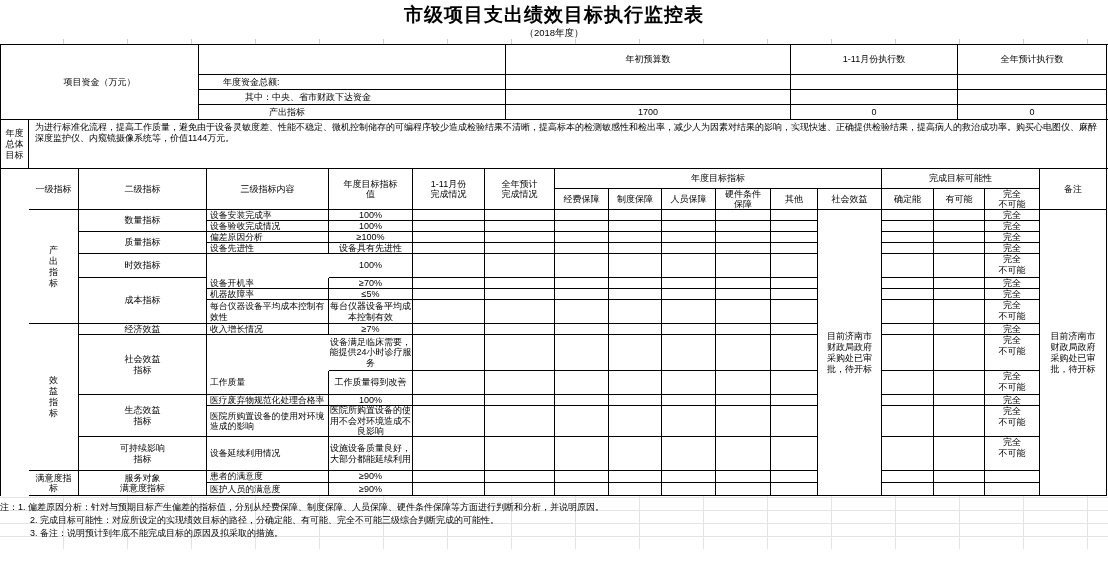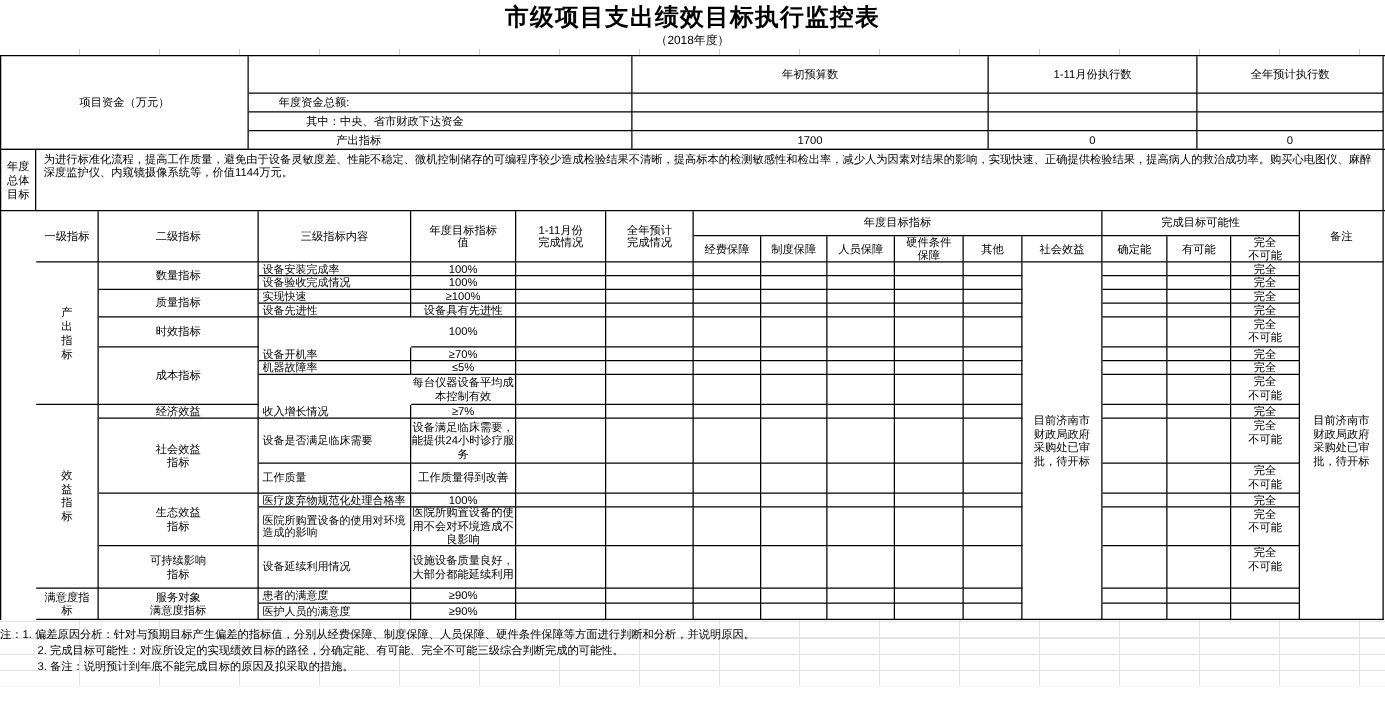--- a/index.html
+++ b/index.html
@@ -136,21 +136,21 @@
       <i class="c" style="grid-area:4/8/5/9"></i>
       <i class="c" style="grid-area:4/9/5/10"></i>
       <i class="c" style="grid-area:4/10/5/11"></i>
       <i class="c" style="grid-area:4/11/5/12"></i>
       <i class="c" style="grid-area:4/12/5/13"></i>
       <i class="c" style="grid-area:4/14/5/15"></i>
       <i class="c" style="grid-area:4/15/5/16"></i>
     <div class="c T" style="grid-area:4/16/5/17">完全
 不可能</div>
 
-    <div class="c L ind" style="grid-area:5/4/6/5">实现快速</div>
+    <div class="c L ind" style="grid-area:5/4/6/5">偏差原因分析</div>
     <div class="c" style="grid-area:5/5/6/6">≥100%</div>
     <i class="c" style="grid-area:5/6/6/7"></i>
       <i class="c" style="grid-area:5/7/6/8"></i>
       <i class="c" style="grid-area:5/8/6/9"></i>
       <i class="c" style="grid-area:5/9/6/10"></i>
       <i class="c" style="grid-area:5/10/6/11"></i>
       <i class="c" style="grid-area:5/11/6/12"></i>
       <i class="c" style="grid-area:5/12/6/13"></i>
       <i class="c" style="grid-area:5/14/6/15"></i>
       <i class="c" style="grid-area:5/15/6/16"></i>
@@ -205,20 +205,21 @@
       <i class="c" style="grid-area:9/8/10/9"></i>
       <i class="c" style="grid-area:9/9/10/10"></i>
       <i class="c" style="grid-area:9/10/10/11"></i>
       <i class="c" style="grid-area:9/11/10/12"></i>
       <i class="c" style="grid-area:9/12/10/13"></i>
       <i class="c" style="grid-area:9/14/10/15"></i>
       <i class="c" style="grid-area:9/15/10/16"></i>
     <div class="c T" style="grid-area:9/16/10/17">完全
 不可能</div>
 
+    <div class="c L ind" style="grid-area:10/4/11/5">每台仪器设备平均成本控制有效性</div>
     <div class="c" style="grid-area:10/5/11/6">每台仪器设备平均成本控制有效</div>
     <i class="c" style="grid-area:10/6/11/7"></i>
       <i class="c" style="grid-area:10/7/11/8"></i>
       <i class="c" style="grid-area:10/8/11/9"></i>
       <i class="c" style="grid-area:10/9/11/10"></i>
       <i class="c" style="grid-area:10/10/11/11"></i>
       <i class="c" style="grid-area:10/11/11/12"></i>
       <i class="c" style="grid-area:10/12/11/13"></i>
       <i class="c" style="grid-area:10/14/11/15"></i>
       <i class="c" style="grid-area:10/15/11/16"></i>
@@ -232,21 +233,20 @@
       <i class="c" style="grid-area:11/8/12/9"></i>
       <i class="c" style="grid-area:11/9/12/10"></i>
       <i class="c" style="grid-area:11/10/12/11"></i>
       <i class="c" style="grid-area:11/11/12/12"></i>
       <i class="c" style="grid-area:11/12/12/13"></i>
       <i class="c" style="grid-area:11/14/12/15"></i>
       <i class="c" style="grid-area:11/15/12/16"></i>
     <div class="c T" style="grid-area:11/16/12/17">完全
 不可能</div>
 
-    <div class="c L ind" style="grid-area:12/4/13/5">设备是否满足临床需要</div>
     <div class="c" style="grid-area:12/5/13/6">设备满足临床需要，能提供24小时诊疗服务</div>
     <i class="c" style="grid-area:12/6/13/7"></i>
       <i class="c" style="grid-area:12/7/13/8"></i>
       <i class="c" style="grid-area:12/8/13/9"></i>
       <i class="c" style="grid-area:12/9/13/10"></i>
       <i class="c" style="grid-area:12/10/13/11"></i>
       <i class="c" style="grid-area:12/11/13/12"></i>
       <i class="c" style="grid-area:12/12/13/13"></i>
       <i class="c" style="grid-area:12/14/13/15"></i>
       <i class="c" style="grid-area:12/15/13/16"></i>

